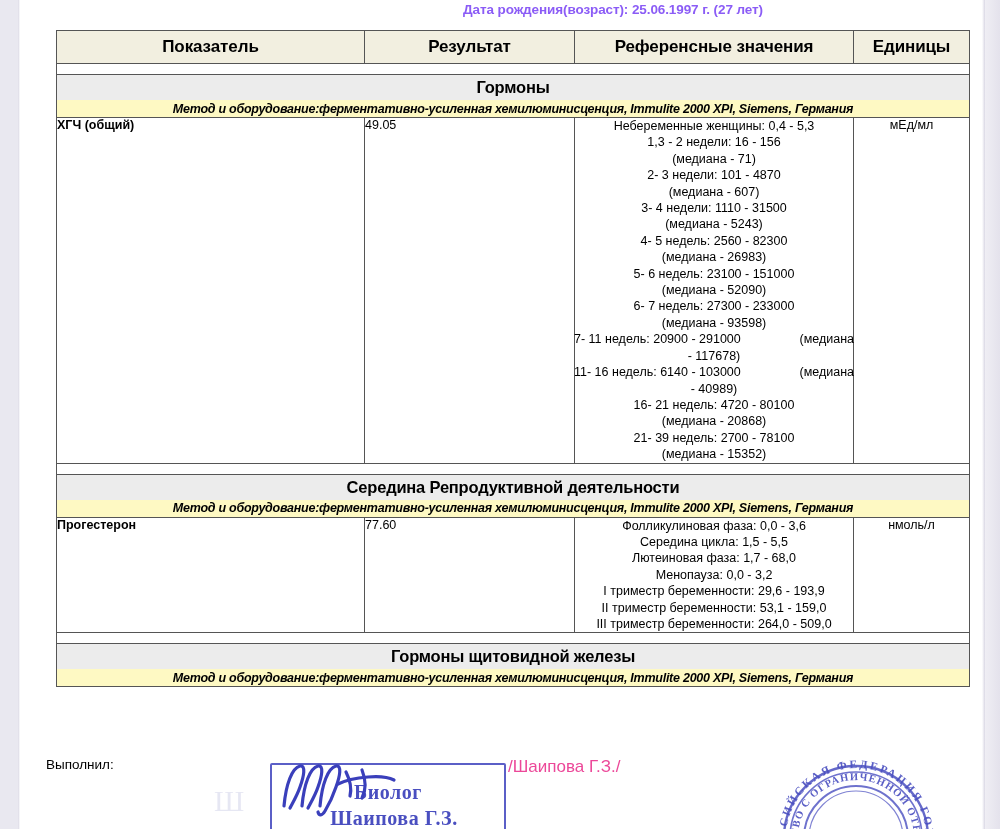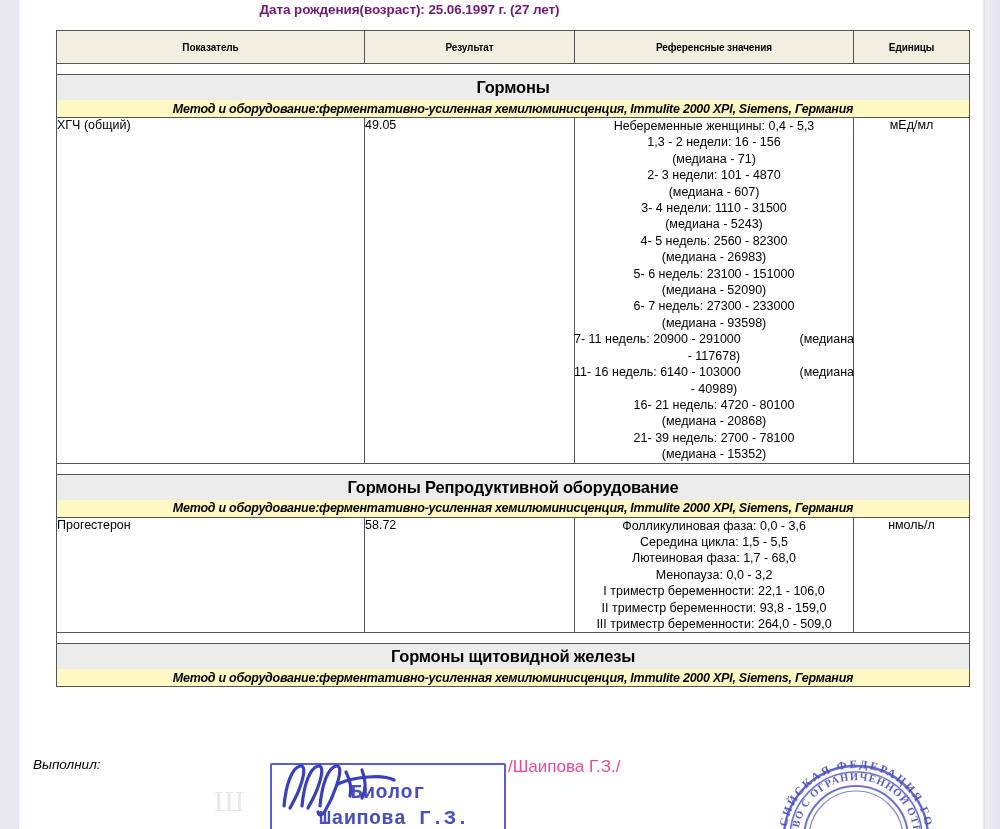--- a/index.html
+++ b/index.html
@@ -48,24 +48,24 @@
     background: linear-gradient(to right, #efeef4, #e4e2ec);
   }
 
   
   .meta-row {
     position: absolute;
     left: 38px;
     top: 2px;
     width: 912px;
     display: flex;
-    justify-content: center;
+    justify-content: flex-end;
     font-size: 13.5px;
     font-weight: bold;
-    color: #701a75;
+    color: #8b5cf6;
     letter-spacing: -0.1px;
   }
   .meta-right { margin-right: 22px; margin-top: 34px; }
 
   
   table.report {
     position: absolute;
     left: 38px;
     top: 30px;
     width: 913px;
@@ -83,21 +83,21 @@
     border: 1px solid #555;
     padding: 0;
     vertical-align: top;
   }
 
   
   tr.head th {
     background: #f2efe0;
     text-align: center;
     font-weight: bold;
-    font-size: 10px;
+    font-size: 17px;
     height: 32px;
     vertical-align: middle;
     letter-spacing: -0.1px;
   }
 
   
   tr.spacer td {
     height: 10px;
     border-left: 1px solid #555;
     border-right: 1px solid #555;
@@ -128,20 +128,21 @@
     border-top: none;
     letter-spacing: -0.25px;
     white-space: nowrap;
   }
 
   
   td.name {
     text-align: left;
     padding: 1px 0 0 3px;
     font-size: 12.5px;
+    font-weight: bold;
   }
   td.result {
     text-align: left;
     padding-top: 1px;
     font-size: 12.5px;
   }
   td.ref {
     text-align: center;
     padding: 1px 2px 2px 2px;
     font-size: 12.5px;
@@ -165,25 +166,24 @@
   
   .footer {
     position: absolute;
     left: 0;
     top: 754px;
     width: 967px;
     height: 75px;
   }
   .f-label {
     position: absolute;
-    left: 15px;
+    left: 28px;
     top: 3px;
     font-size: 13.5px;
     color: #000;
-    font-style: italic;
   }
   .f-name {
     position: absolute;
     left: 490px;
     top: 3px;
     font-size: 17px;
     color: #ec4899;
   }
 
   
@@ -196,21 +196,21 @@
     border: 2px solid #5b5fc7;
     border-radius: 2px;
     overflow: hidden;
   }
   .stamp-rect .s-line1,
   .stamp-rect .s-line2 {
     position: absolute;
     left: 0; right: 0;
     text-align: center;
     color: #4a4fc0;
-    font-family: Liberation Mono, monospace;
+    font-family: Liberation Serif, serif;
     font-weight: bold;
     font-size: 20px;
     letter-spacing: 0.5px;
   }
   .stamp-rect .s-line1 { top: 16px; }
   .stamp-rect .s-line2 { top: 42px; padding-left: 12px; }
 
   
   .signature {
     position: absolute;
@@ -308,35 +308,35 @@
           <span class="line">(медиана - 15352)</span>
         </td>
         <td class="units">мЕд/мл</td>
       </tr>
 
       <tr class="spacer">
         <td colspan="4"></td>
       </tr>
 
       <tr class="section">
-        <td colspan="4">Гормоны Репродуктивной оборудование</td>
+        <td colspan="4">Середина Репродуктивной деятельности</td>
       </tr>
       <tr class="method">
         <td colspan="4">Метод и оборудование:ферментативно-усиленная хемилюминисценция, Immulite 2000 XPI, Siemens, Германия</td>
       </tr>
       <tr>
         <td class="name">Прогестерон</td>
-        <td class="result">58.72</td>
+        <td class="result">77.60</td>
         <td class="ref">
           <span class="line">Фолликулиновая фаза: 0,0 - 3,6</span>
           <span class="line">Середина цикла: 1,5 - 5,5</span>
           <span class="line">Лютеиновая фаза: 1,7 - 68,0</span>
           <span class="line">Менопауза: 0,0 - 3,2</span>
-          <span class="line">I триместр беременности: 22,1 - 106,0</span>
-          <span class="line">II триместр беременности: 93,8 - 159,0</span>
+          <span class="line">I триместр беременности: 29,6 - 193,9</span>
+          <span class="line">II триместр беременности: 53,1 - 159,0</span>
           <span class="line">III триместр беременности: 264,0 - 509,0</span>
         </td>
         <td class="units">нмоль/л</td>
       </tr>
 
       <tr class="spacer">
         <td colspan="4"></td>
       </tr>
 
       <tr class="section">

